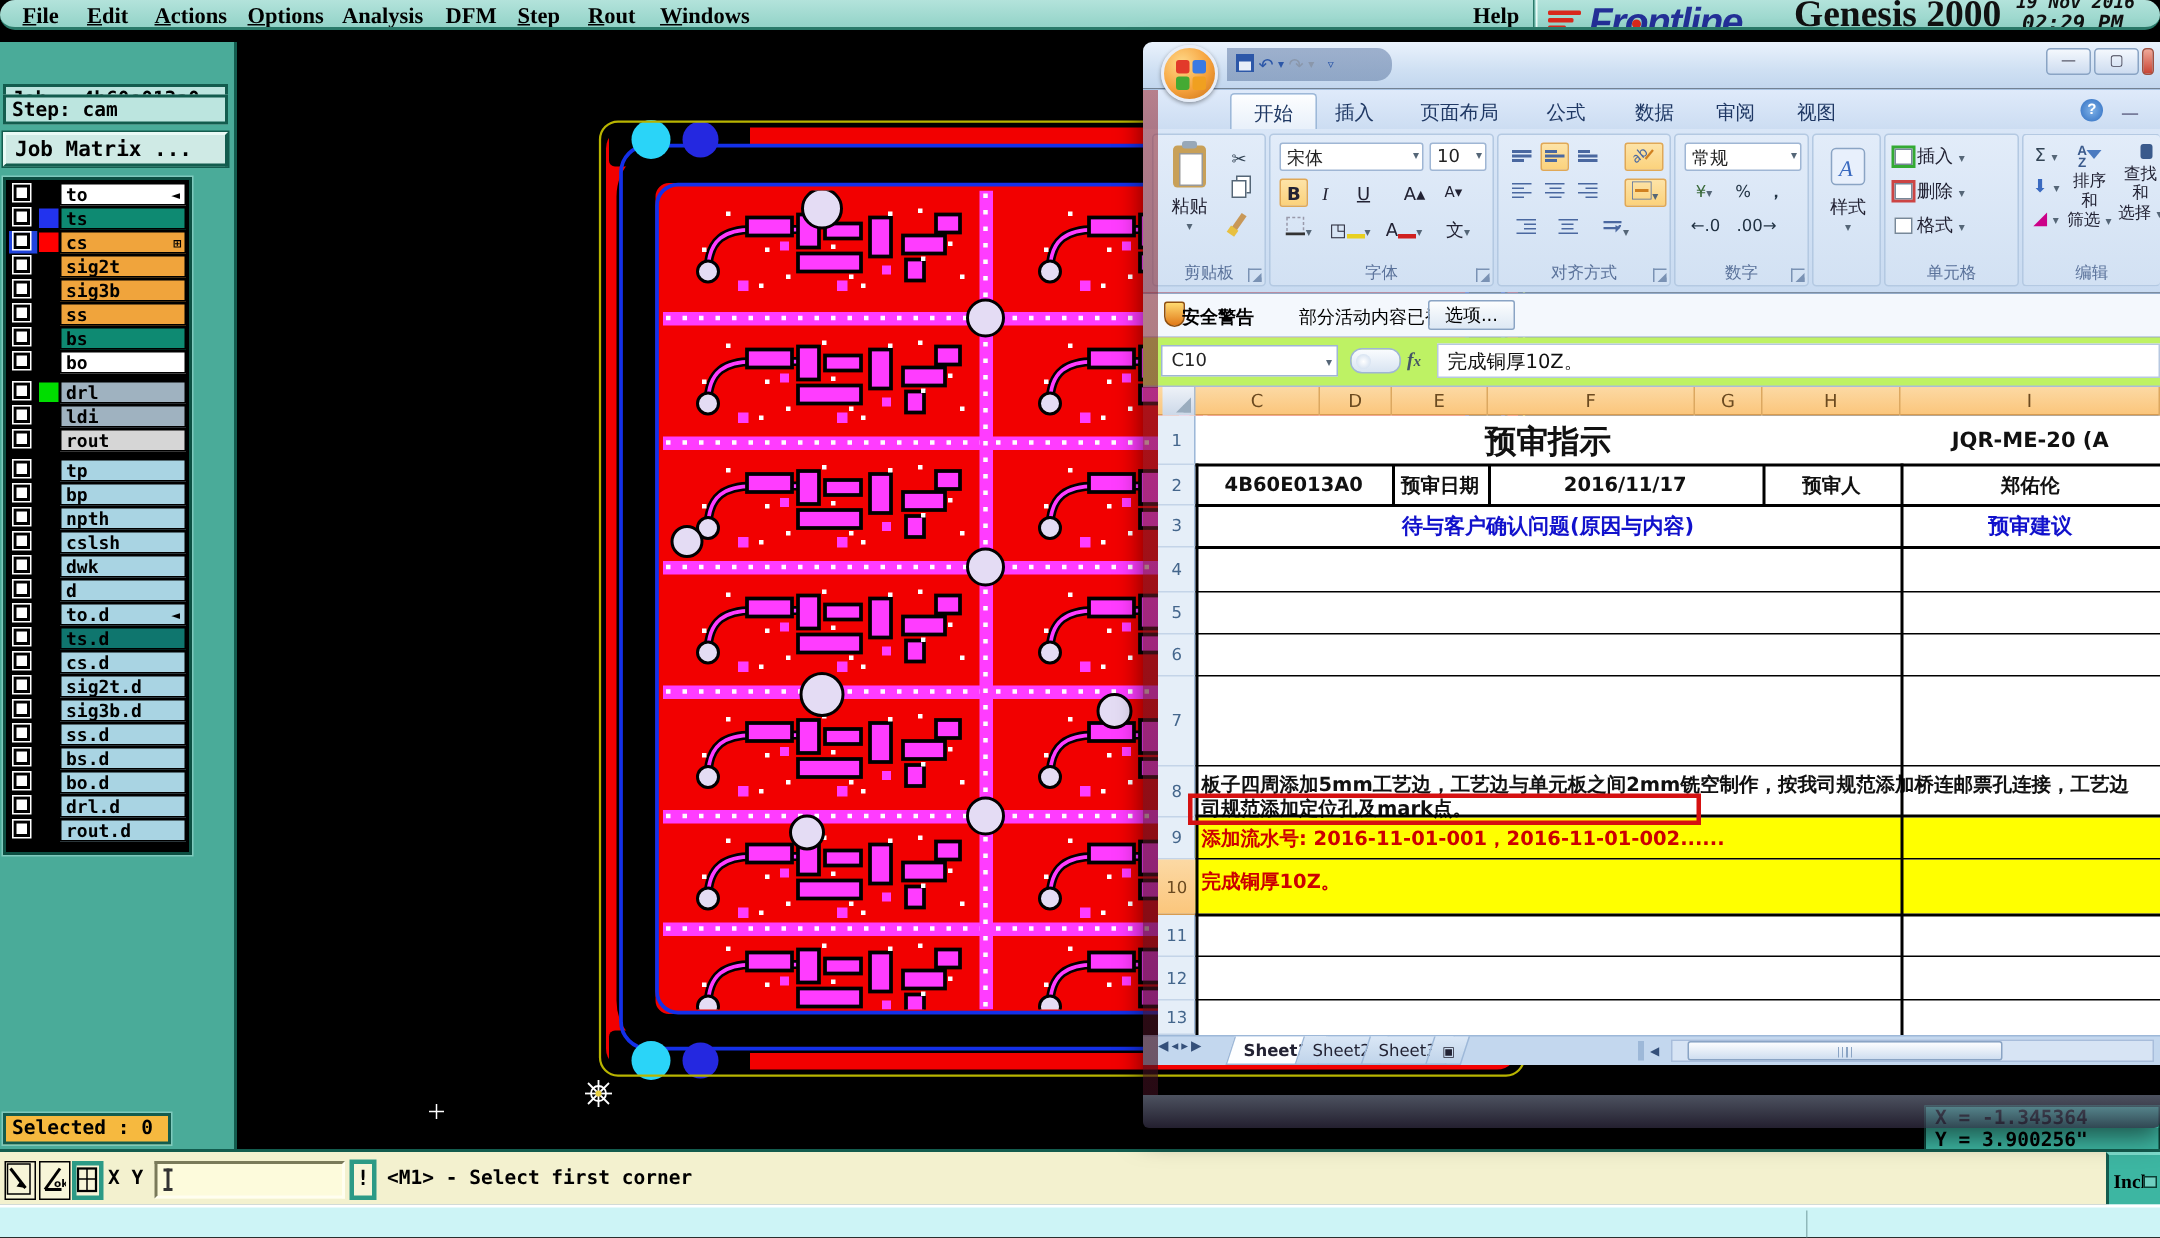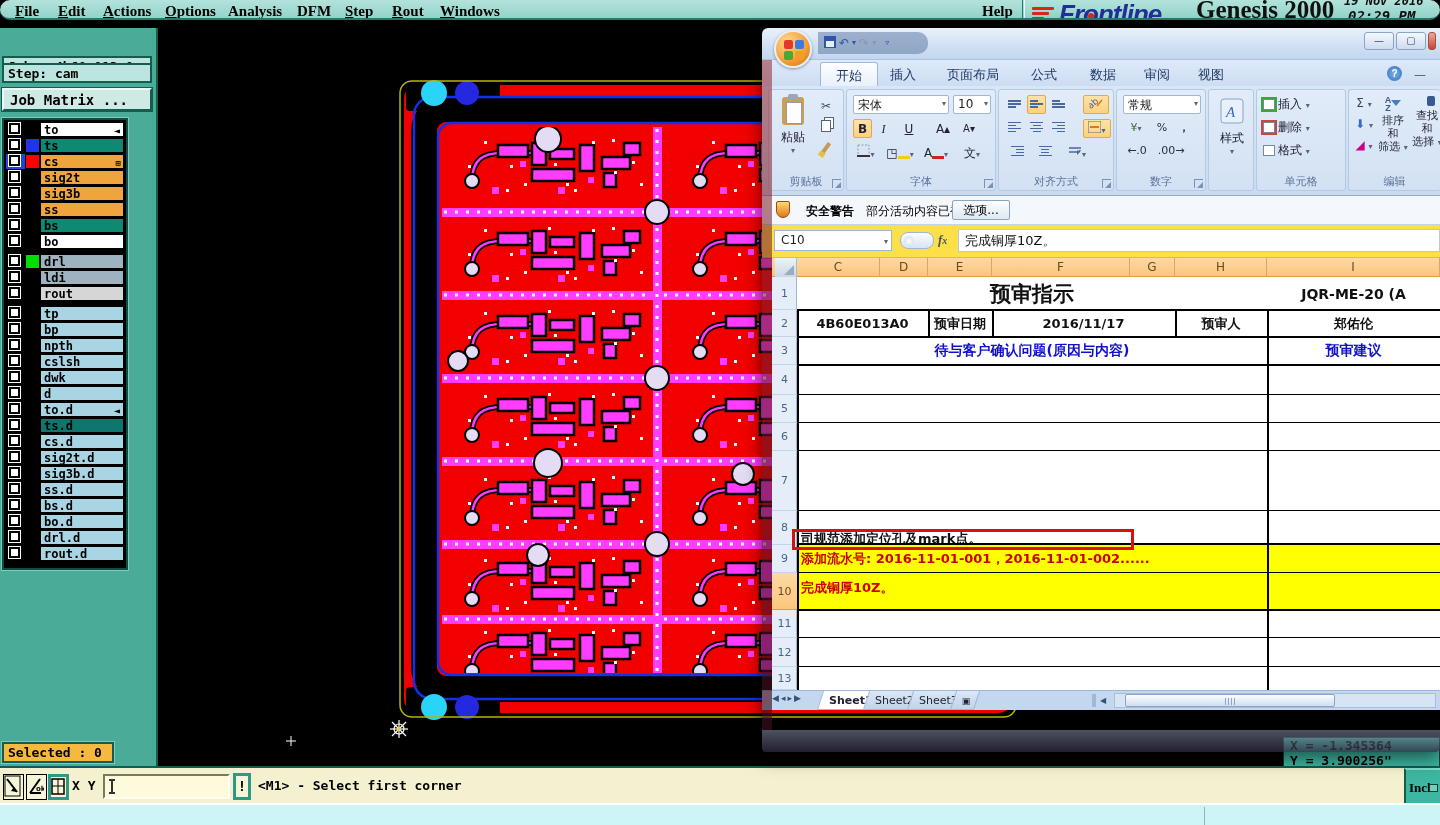--- a/index.html
+++ b/index.html
@@ -139,21 +139,21 @@
   .editbig{position:absolute;top:6px;width:32px;text-align:center;font-size:11px;line-height:13px;color:#223;cursor:pointer;}
   .ic-binoc{display:inline-block;width:16px;height:10px;position:relative;}
   .ic-binoc::before,.ic-binoc::after{content:"";position:absolute;top:0;width:7px;height:10px;background:#3a5a8c;border-radius:2px;}
   .ic-binoc::after{right:0;}
   .ic-az{font:bold 9px "Liberation Sans",sans-serif;color:#3a5a8c;line-height:8px;display:inline-block;}
   .ic-funnel{display:inline-block;width:0;height:0;border:5px solid transparent;border-top:6px solid #4a7ac0;}
   .xl-secbar{position:absolute;left:0;top:168px;width:678px;height:29px;background:#f4f8fd;border-bottom:1px solid #c3d2e6;font-size:12px;}
   .shield{position:absolute;left:14px;top:5px;width:14px;height:17px;background:linear-gradient(#ffda70,#e07818);border-radius:2px 2px 7px 7px;border:1px solid #905010;}
   .sec-btn{position:absolute;left:190px;top:4px;width:58px;height:20px;background:linear-gradient(#fdfefe,#dde8f4);
     border:1px solid #8aa4c4;border-radius:2px;text-align:center;line-height:18px;cursor:pointer;}
-  .xl-formula{position:absolute;left:0;top:197px;width:678px;height:33px;background:#fde047;border-bottom:1px solid #aabdd8;}
+  .xl-formula{position:absolute;left:0;top:197px;width:678px;height:33px;background:#bef264;border-bottom:1px solid #aabdd8;}
   .namebox{position:absolute;left:12px;top:5px;width:118px;height:21px;background:#fff;border:1px solid #9fb6d4;
     font-size:12px;padding:2px 6px;color:#222;}
   .namebox .car{position:absolute;right:3px;top:6px;}
   .fx-knob{position:absolute;left:138px;top:7px;width:34px;height:17px;background:linear-gradient(#fafcfe,#d8e4f2);border:1px solid #9fb6d4;border-radius:8px;}
   .fx-knob::before{content:"";position:absolute;left:3px;top:3px;width:10px;height:10px;border-radius:50%;background:radial-gradient(#fff,#c8d8ec);}
   .fx{position:absolute;left:176px;top:7px;font:italic bold 13px "Liberation Serif",serif;color:#456;}
   .fval{position:absolute;left:196px;top:4px;right:0;height:23px;background:#fff;border:1px solid #b7c8e0;font-size:13px;padding:2px 6px;color:#111;}
   .xl-colhdr{position:absolute;left:10px;top:230px;width:668px;height:19px;background:linear-gradient(var(--xl-orangehdr1),var(--xl-orangehdr2));border-bottom:1px solid #d89c50;}
   .chcell{position:absolute;top:0;height:19px;border-right:1px solid #dca860;font-size:12px;color:#6b4a20;text-align:center;line-height:18px;}
   .corner{position:absolute;left:3px;top:0;width:22px;height:19px;background:linear-gradient(#eef2f8,#ccd8e8);border-right:1px solid #aabccf;}
@@ -728,21 +728,21 @@
           <div><span class="ic-binoc"></span></div>
           <div>查找和</div>
           <div><span>选择</span> <span class="car">▾</span></div>
         </div>
         <div class="glabel"><span>编辑</span></div>
       </div>
     </div>
 
     <div class="xl-secbar">
       <div class="shield"></div>
-      <span class="abs" style="left:44px;top:7px;font-weight:bold">安全警告</span>
+      <span class="abs" style="left:26px;top:7px;font-weight:bold">安全警告</span>
       <span class="abs" style="left:104px;top:7px">部分活动内容已被禁用。</span>
       <div class="sec-btn">选项...</div>
     </div>
 
     <div class="xl-formula">
       <div class="namebox"><span>C10</span><span class="car">▾</span></div>
       <div class="fx-knob"></div>
       <div class="fx">f<span style="font-size:10px">x</span></div>
       <div class="fval">完成铜厚10Z。</div>
     </div>
@@ -784,20 +784,21 @@
 
         <div class="ctext center" style="left:0;top:33px;width:131px;height:27px;font-weight:bold">4B60E013A0</div>
         <div class="ctext center" style="left:131px;top:33px;width:64px;height:27px;font-weight:bold">预审日期</div>
         <div class="ctext center" style="left:195px;top:33px;width:183px;height:27px;font-weight:bold">2016/11/17</div>
         <div class="ctext center" style="left:378px;top:33px;width:92px;height:27px;font-weight:bold">预审人</div>
         <div class="ctext center" style="left:470px;top:33px;width:173px;height:27px;font-weight:bold">郑佑伦</div>
 
         <div class="ctext center" style="left:0;top:60px;width:470px;height:28px;color:#1111cc;font-weight:bold;font-size:14px">待与客户确认问题(原因与内容)</div>
         <div class="ctext center" style="left:470px;top:60px;width:173px;height:28px;color:#1111cc;font-weight:bold;font-size:14px">预审建议</div>
 
+        <div class="ctext" style="left:4px;top:237px;font-weight:bold">板子四周添加5mm工艺边，工艺边与单元板之间2mm铣空制作，按我司规范添加桥连邮票孔连接，工艺边</div>
         <div class="ctext" style="left:4px;top:253px;font-weight:bold">司规范添加定位孔及mark点。</div>
 
         <div class="ctext" style="left:4px;top:273px;color:#cc0000;font-weight:bold">添加流水号: 2016-11-01-001，2016-11-01-002......</div>
         <div class="ctext" style="left:4px;top:302px;color:#cc0000;font-weight:bold">完成铜厚10Z。</div>
 
         <div class="bl" style="left:0;top:32px;width:643px;height:2px"></div>
         <div class="bl" style="left:0;top:59px;width:643px;height:2px"></div>
         <div class="bl" style="left:0;top:87px;width:643px;height:2px"></div>
         <div class="bl" style="left:0;top:117px;width:643px;height:1px"></div>
         <div class="bl" style="left:0;top:145px;width:643px;height:1px"></div>

